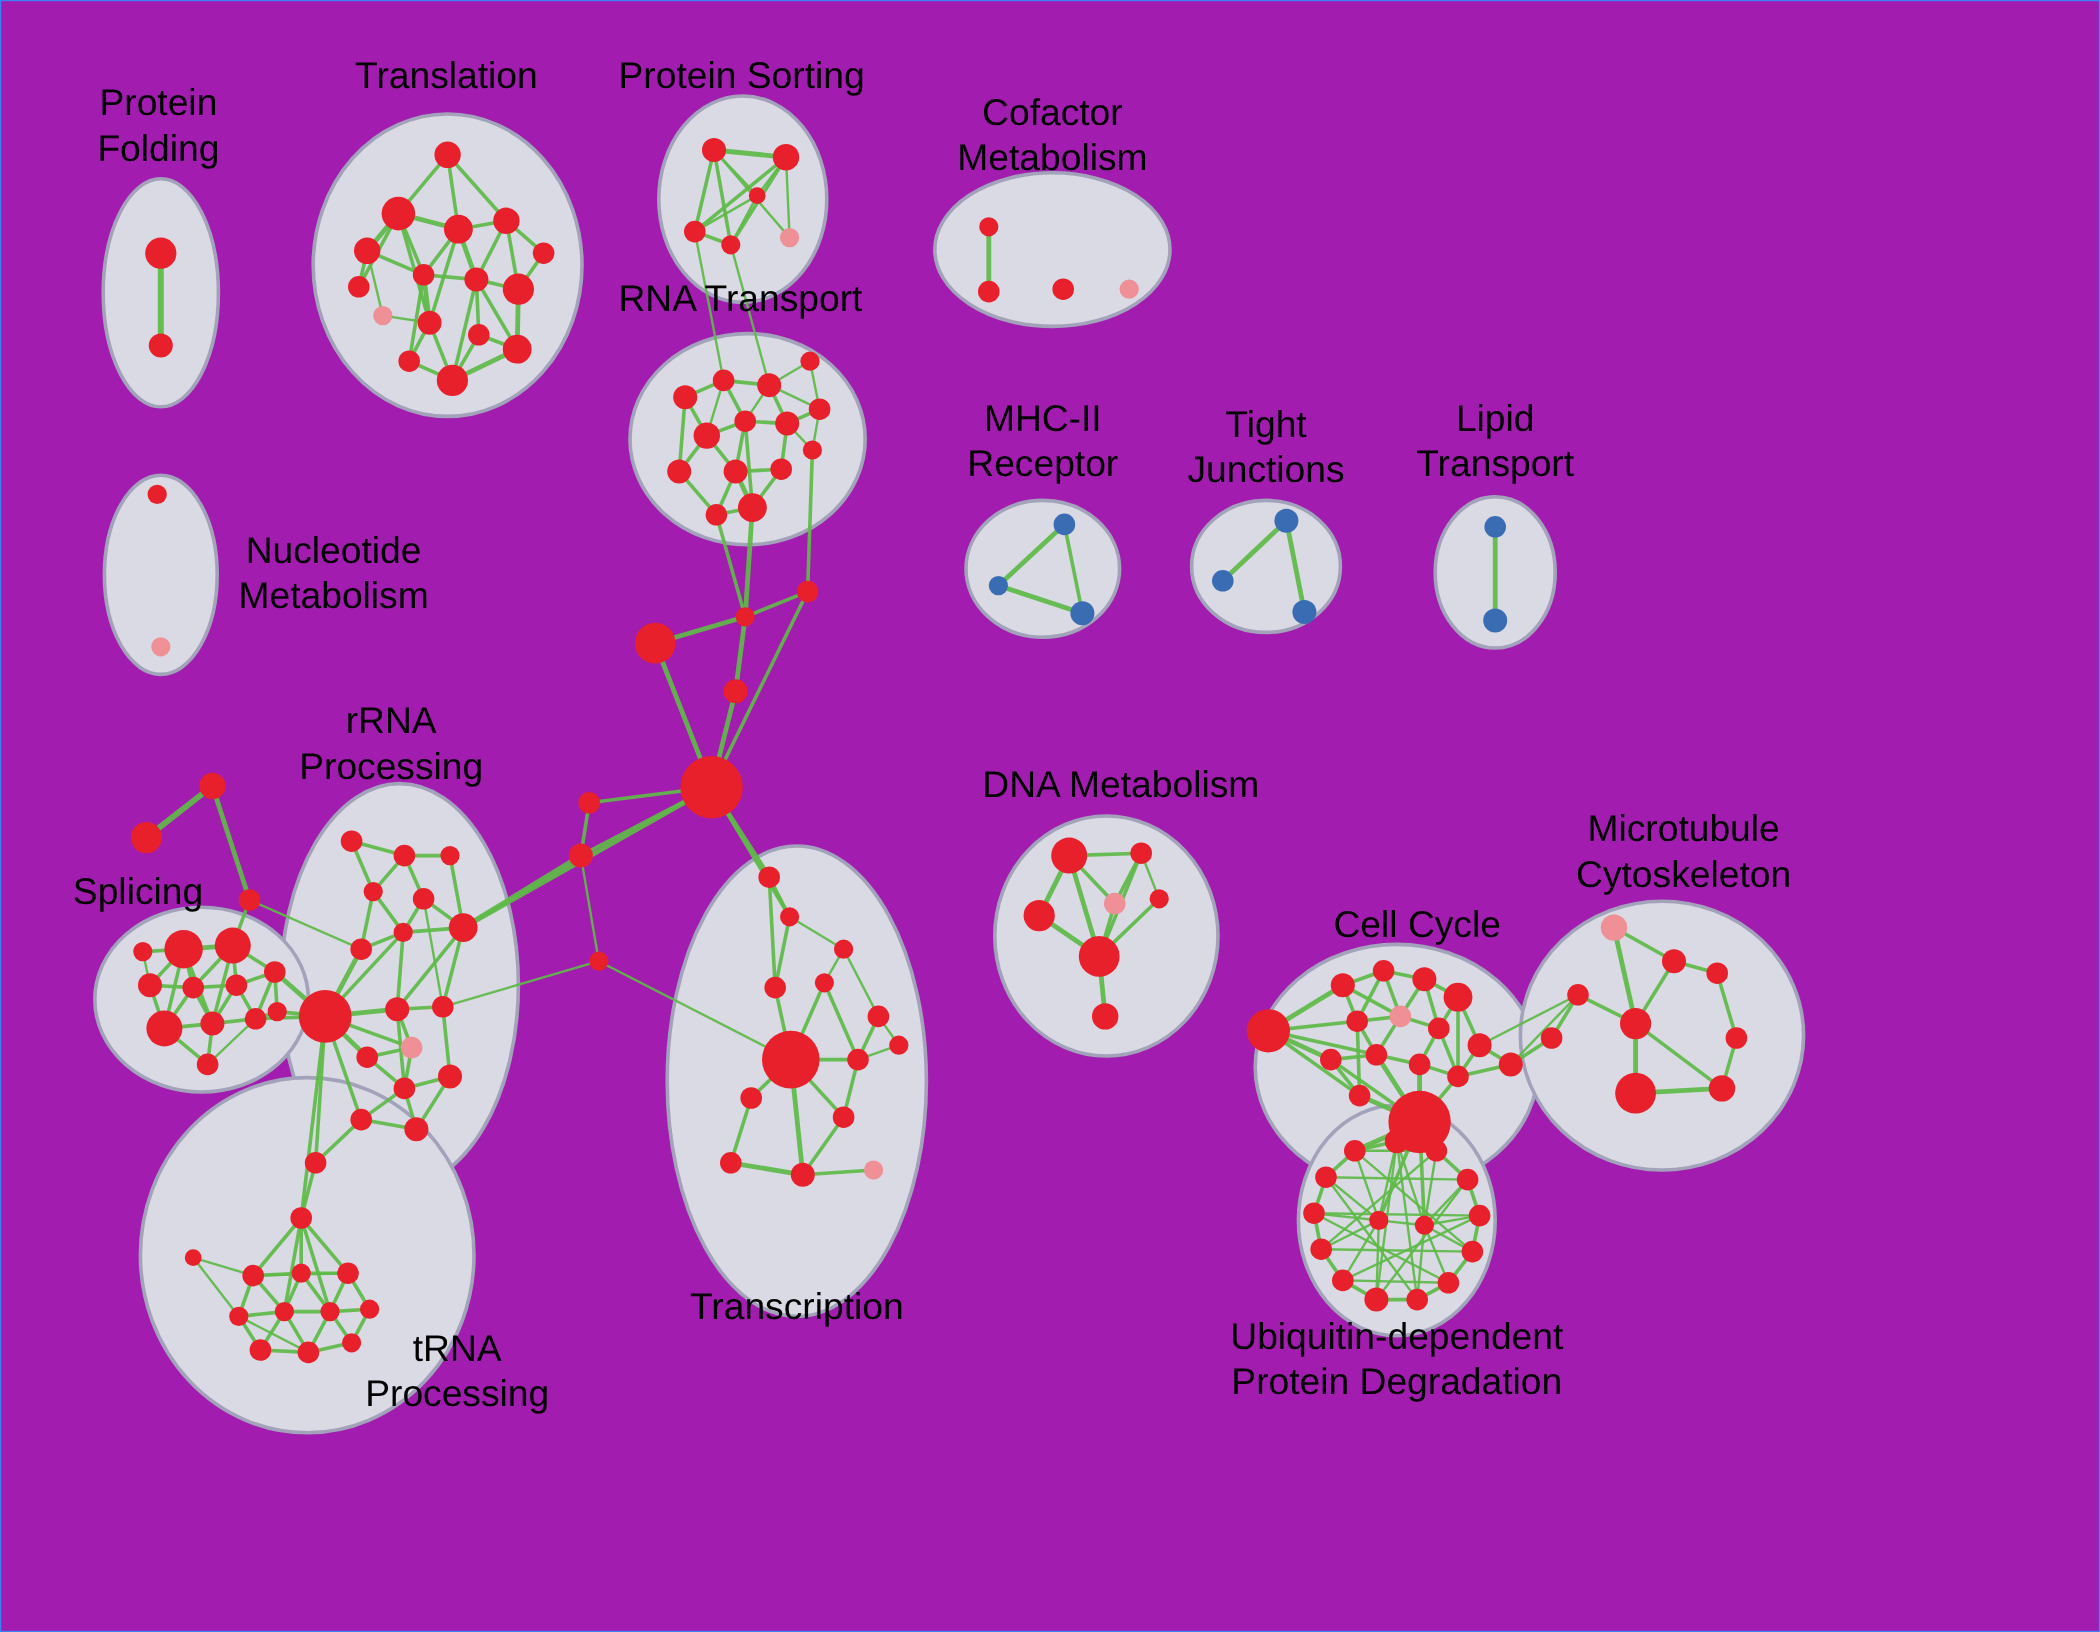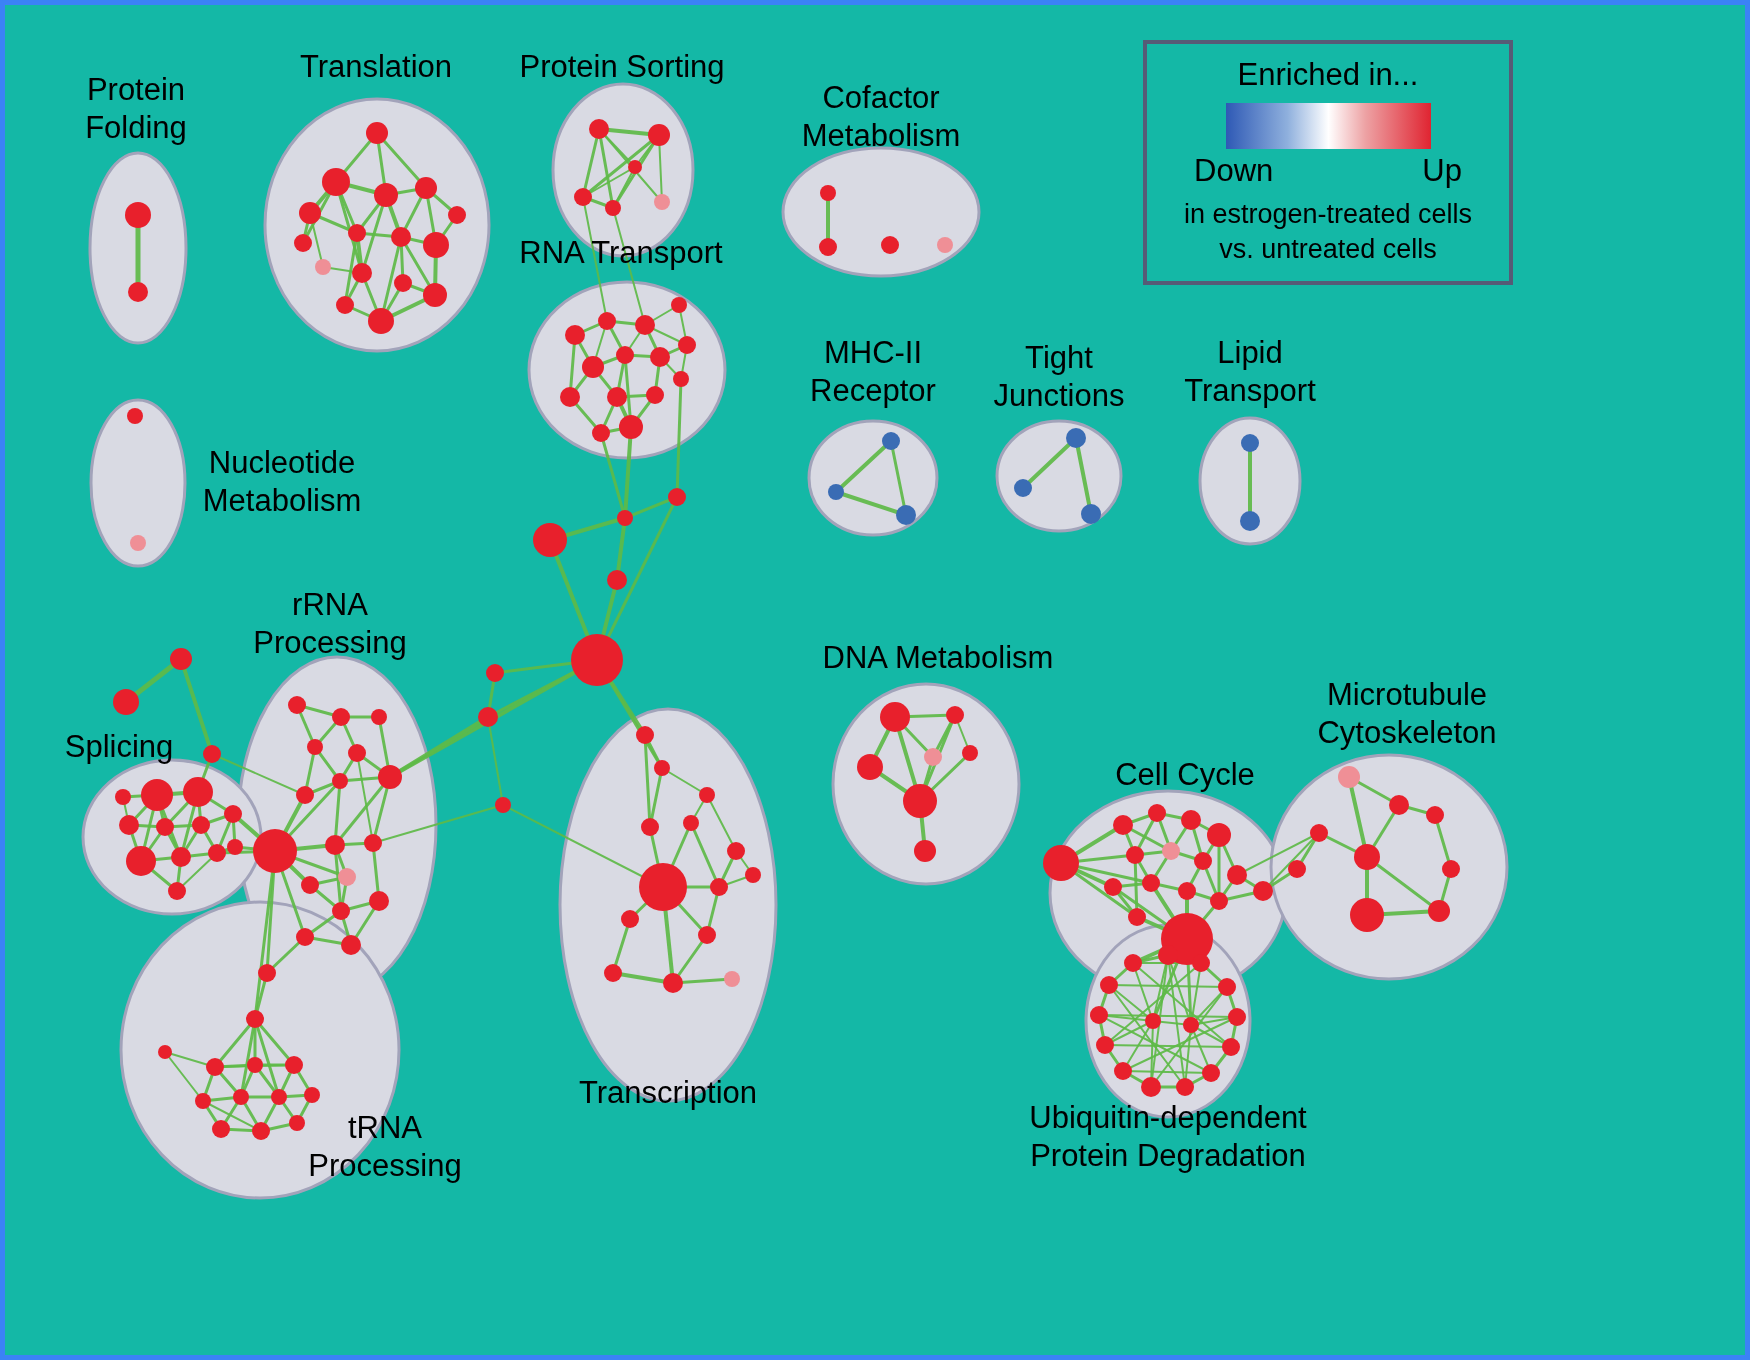--- a/index.html
+++ b/index.html
@@ -1,18 +1,18 @@
 <!DOCTYPE html>
 <html><head>
 <meta charset="utf-8">
 <style>
   html,body{margin:0;padding:0;background:#ffffff;}
   .stage{
     position:relative;width:1750px;height:1360px;
-    background:#14b8a6;border:5px solid #3b82f6;box-sizing:border-box;
+    background:#a21caf;border:1px solid #3b82f6;box-sizing:border-box;
     overflow:hidden;
     font-family:"Liberation Sans","DejaVu Sans",sans-serif;
   }
   #network{position:absolute;left:0;top:0;}
   #network text{font-family:"Liberation Sans","DejaVu Sans",sans-serif;}
   .legend{
     position:absolute;left:1138px;top:35px;width:370px;
     border:4px solid #565b76;box-sizing:border-box;
     padding:12px 10px 14px;text-align:center;
     font-size:31px;color:#000;z-index:2;
@@ -563,23 +563,13 @@
       <text x="380" y="1171" text-anchor="middle" font-size="31" fill="#000000">Processing</text>
       <text x="663" y="1098" text-anchor="middle" font-size="31" fill="#000000">Transcription</text>
       <text x="933" y="663" text-anchor="middle" font-size="31" fill="#000000">DNA Metabolism</text>
       <text x="1180" y="780" text-anchor="middle" font-size="31" fill="#000000">Cell Cycle</text>
       <text x="1402" y="700" text-anchor="middle" font-size="31" fill="#000000">Microtubule</text>
       <text x="1402" y="738" text-anchor="middle" font-size="31" fill="#000000">Cytoskeleton</text>
       <text x="1163" y="1123" text-anchor="middle" font-size="31" fill="#000000">Ubiquitin-dependent</text>
       <text x="1163" y="1161" text-anchor="middle" font-size="31" fill="#000000">Protein Degradation</text>
     </svg>
 
-  <div class="legend">
-    <div class="legend-title">Enriched in...</div>
-    <div class="legend-bar" style="background: linear-gradient(to right, rgb(46, 89, 181) 0%, rgb(143, 176, 221) 30%, rgb(255, 255, 255) 50%, rgb(237, 162, 164) 68%, rgb(224, 36, 49) 100%);"></div>
-    <div class="legend-ends">
-      <span>Down</span>
-      <span>Up</span>
-    </div>
-    <div class="legend-caption first">in estrogen-treated cells</div>
-    <div class="legend-caption">vs. untreated cells</div>
-  </div>
 </div>
 
 </body></html>

